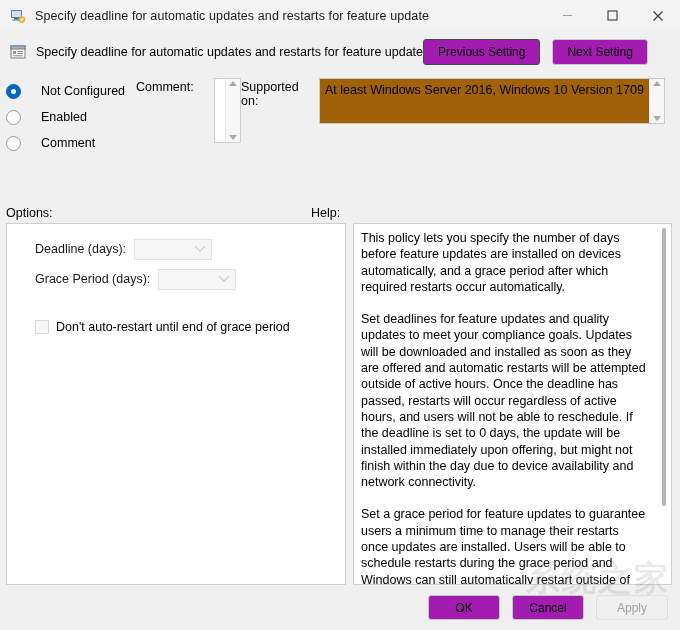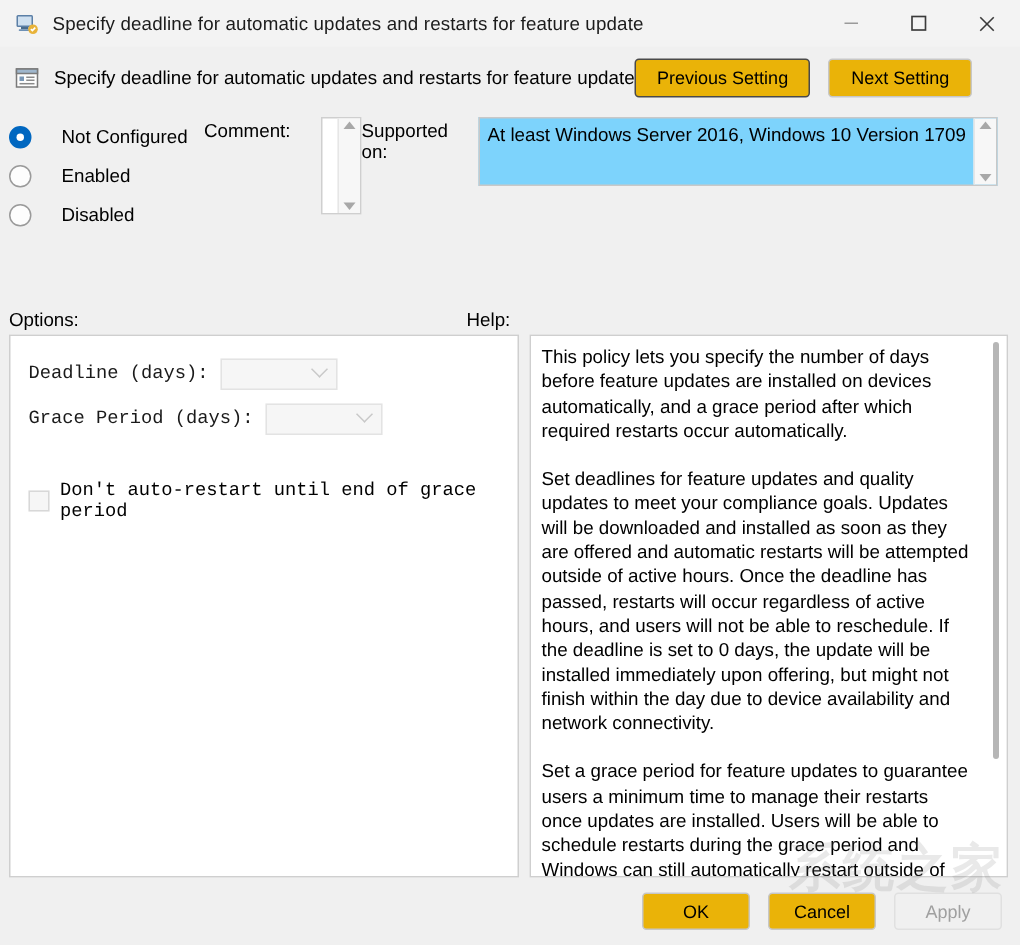--- a/index.html
+++ b/index.html
@@ -87,21 +87,21 @@
   .navbtns {
     margin-left: auto;
     display: flex;
     gap: 12px;
     padding-right: 52px;
   }
   .btn {
     font-family: "Liberation Sans", sans-serif;
     font-size: 12px;
     color: #000;
-    background: #eab308;
+    background: #a21caf;
     border: 1px solid #c7c7c7;
     border-radius: 3px;
     height: 26px;
     padding: 0 14px;
     cursor: default;
     white-space: nowrap;
   }
   .btn.focus {
     border: 1px solid #4a4a4a;
   }
@@ -175,21 +175,21 @@
   .boxwrap {
     flex: 1;
     display: flex;
     border: 1px solid #cfcfcf;
     background: #fff;
     box-sizing: border-box;
   }
   .boxwrap.comment { height: 65px; }
   .boxwrap.supported {
     height: 46px;
-    background: #7dd3fc;
+    background: #a16207;
     border-color: #c8c8c8;
     justify-content: center;
   }
   .boxtext {
     flex: 1;
     padding: 4px 5px;
     font-size: 12.5px;
     line-height: 15px;
     overflow: hidden;
   }
@@ -233,21 +233,21 @@
     padding: 0 8px 0 6px;
     gap: 7px;
     min-height: 0;
   }
   .panel {
     border: 1px solid #cfcfcf;
     background: #fff;
     box-sizing: border-box;
     position: relative;
   }
-  .panel.options { width: 340px; flex: none; padding: 10px 12px; font-family: Liberation Mono, monospace; }
+  .panel.options { width: 340px; flex: none; padding: 10px 28px; }
   .panel.help {
     flex: 1;
     display: flex;
     overflow: hidden;
   }
   .helptext {
     flex: 1;
     padding: 6px 8px 0 7px;
     font-size: 12.5px;
     line-height: 16.3px;
@@ -406,21 +406,21 @@
       <div class="radio-row">
         <span class="radio-mark checked"></span>
         <span class="radio-label">Not Configured</span>
       </div>
       <div class="radio-row">
         <span class="radio-mark"></span>
         <span class="radio-label">Enabled</span>
       </div>
       <div class="radio-row">
         <span class="radio-mark"></span>
-        <span class="radio-label">Disabled</span>
+        <span class="radio-label">Comment</span>
       </div>
     </div>
 
     <div class="fields">
       <div class="field-row">
         <span class="field-label">Comment:</span>
         <div class="boxwrap comment">
           <div class="boxtext"></div>
           <div class="vscroll">
             <span class="arr up"></span>

